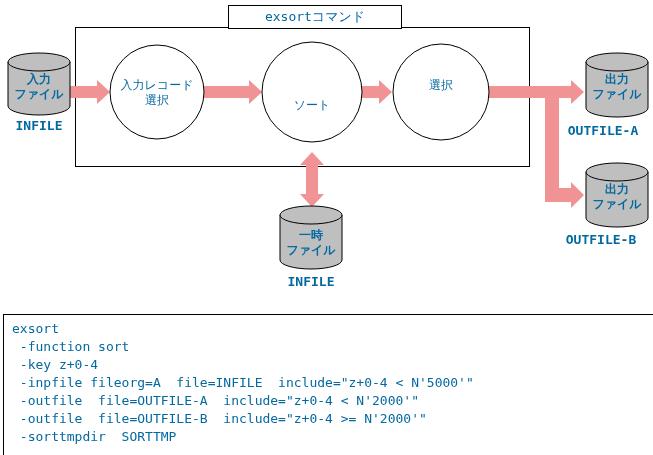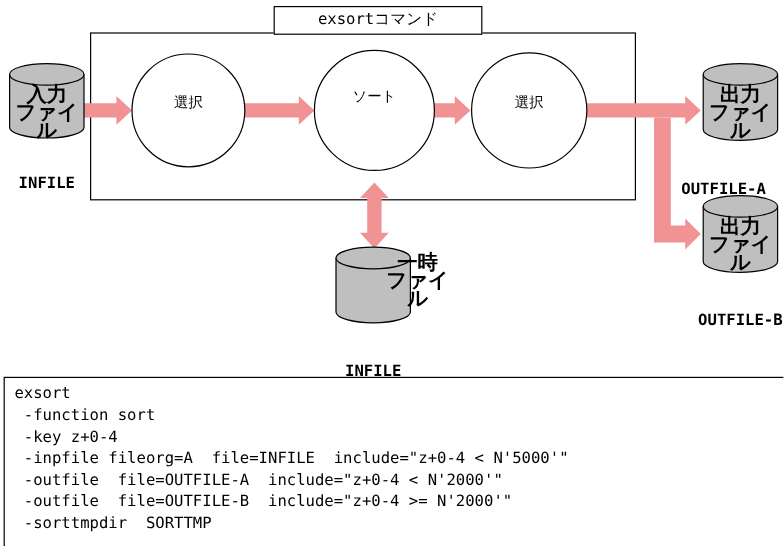--- a/index.html
+++ b/index.html
@@ -1,32 +1,32 @@
 <!DOCTYPE html>
 <html style="--arrow: #f19394; --cylinder: #bfbfbf;"><head>
 <meta charset="utf-8">
 <style>
   html,body{margin:0;padding:0;background:#fff;}
   .canvas{
     position:relative;width:653px;height:455px;background:#fff;overflow:hidden;
-    font-family:"DejaVu Sans Mono","Liberation Mono",monospace;color:#000000;
+    font-family:"DejaVu Sans Mono","Liberation Mono",monospace;color:#0369a1;
   }
   .layer{position:absolute;left:0;top:0;}
   .arrow{fill:var(--arrow,#f19394);stroke:none;}
   .cyl{fill:var(--cylinder,#bfbfbf);stroke:#000;stroke-width:1;}
   .outline{fill:none;stroke:#000;stroke-width:1;}
   .circle{fill:#fff;stroke:#000;stroke-width:1;}
   .abs{position:absolute;}
   .title-box{
     left:228px;top:5px;width:172px;height:22px;border:1px solid #000;background:#fff;
     text-align:center;line-height:22px;font-size:13px;z-index:3;
   }
   .node-label{width:100px;text-align:center;font-size:12px;line-height:15px;z-index:3;}
-  .cyl-label{width:62px;text-align:center;font-size:17px;line-height:15px;font-weight:700;z-index:3;}
-  .caption{text-align:center;font-size:13px;font-weight:700;z-index:3;margin-top:28px;}
+  .cyl-label{width:62px;text-align:center;font-size:12px;line-height:15px;font-weight:700;z-index:3;}
+  .caption{text-align:center;font-size:13px;font-weight:700;z-index:3;}
   .code-box{
     left:3px;top:314px;width:644px;height:136px;border:1px solid #000;background:#fff;
     padding:5px 0 0 8px;box-sizing:content-box;z-index:3;
   }
   .code-line{font-size:13px;line-height:18px;white-space:pre;}
 </style>
 </head>
 <body>
 
 <div class="canvas">
@@ -60,47 +60,48 @@
     </g>
     <g>
       <path class="cyl" d="M280,215 L280,260 A31,9 0 0,0 342,260 L342,215"></path>
       <ellipse class="cyl" cx="311" cy="215" rx="31" ry="9"></ellipse>
     </g>
   </svg>
 
   <div class="abs title-box">exsortコマンド</div>
 
   <div class="abs node-label" style="left:107px;top:78px;">
+    <div>入力レコード</div>
     <div>選択</div>
   </div>
-  <div class="abs node-label" style="left:262px;top:73px;">ソート</div>
+  <div class="abs node-label" style="left:262px;top:99px;font-family:Liberation Mono, monospace;">ソート</div>
   <div class="abs node-label" style="left:391px;top:78px;">
     <div>選択</div>
   </div>
 
   <div class="abs cyl-label" style="left:8px;top:72px;">
     <div>入力</div>
     <div>ファイル</div>
   </div>
   <div class="abs cyl-label" style="left:586px;top:72px;">
     <div>出力</div>
     <div>ファイル</div>
   </div>
   <div class="abs cyl-label" style="left:586px;top:182px;">
     <div>出力</div>
     <div>ファイル</div>
   </div>
-  <div class="abs cyl-label" style="left:280px;top:212px;margin-left:37px;">
+  <div class="abs cyl-label" style="left:280px;top:228px;">
     <div>一時</div>
     <div>ファイル</div>
   </div>
 
   <div class="abs caption" style="left:8px;top:118px;width:62px;">INFILE</div>
   <div class="abs caption" style="left:566px;top:123px;width:74px;">OUTFILE-A</div>
-  <div class="abs caption" style="left:580px;top:232px;width:74px;">OUTFILE-B</div>
+  <div class="abs caption" style="left:564px;top:232px;width:74px;">OUTFILE-B</div>
   <div class="abs caption" style="left:280px;top:274px;width:62px;">INFILE</div>
 
   <div class="abs code-box">
     <div class="code-line">exsort</div>
     <div class="code-line"> -function sort</div>
     <div class="code-line"> -key z+0-4</div>
     <div class="code-line"> -inpfile fileorg=A  file=INFILE  include="z+0-4 &lt; N'5000'"</div>
     <div class="code-line"> -outfile  file=OUTFILE-A  include="z+0-4 &lt; N'2000'"</div>
     <div class="code-line"> -outfile  file=OUTFILE-B  include="z+0-4 &gt;= N'2000'"</div>
     <div class="code-line"> -sorttmpdir  SORTTMP</div>

